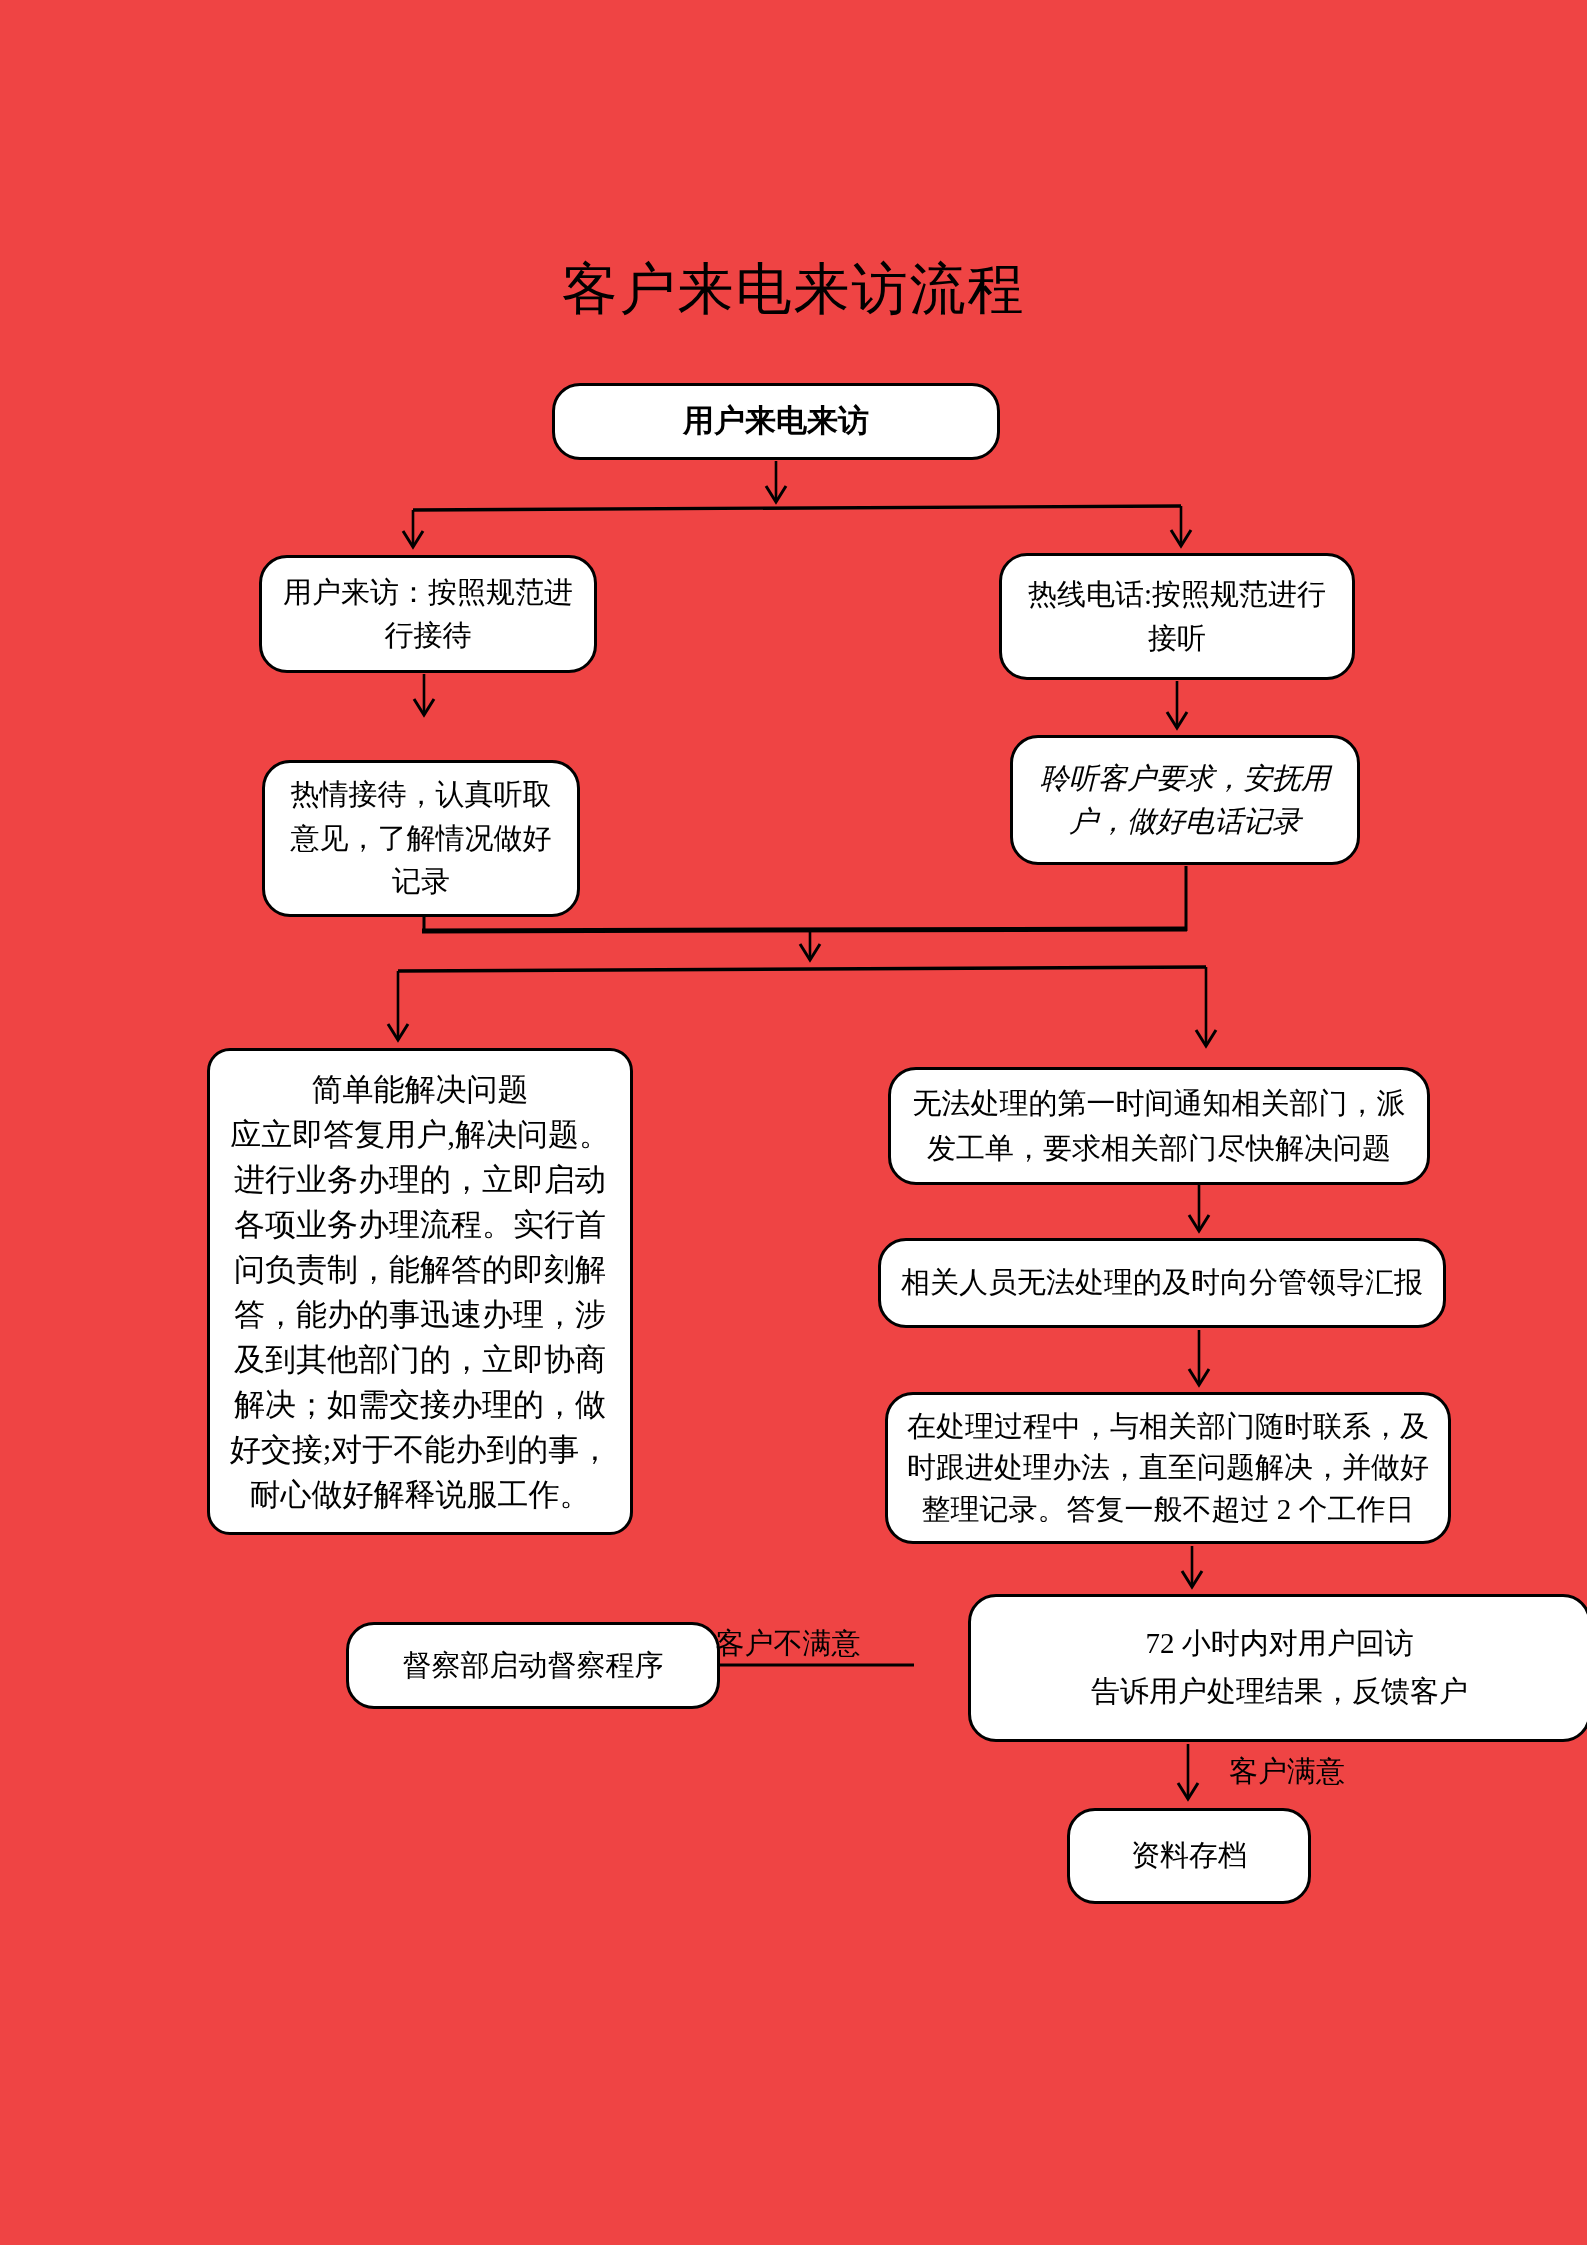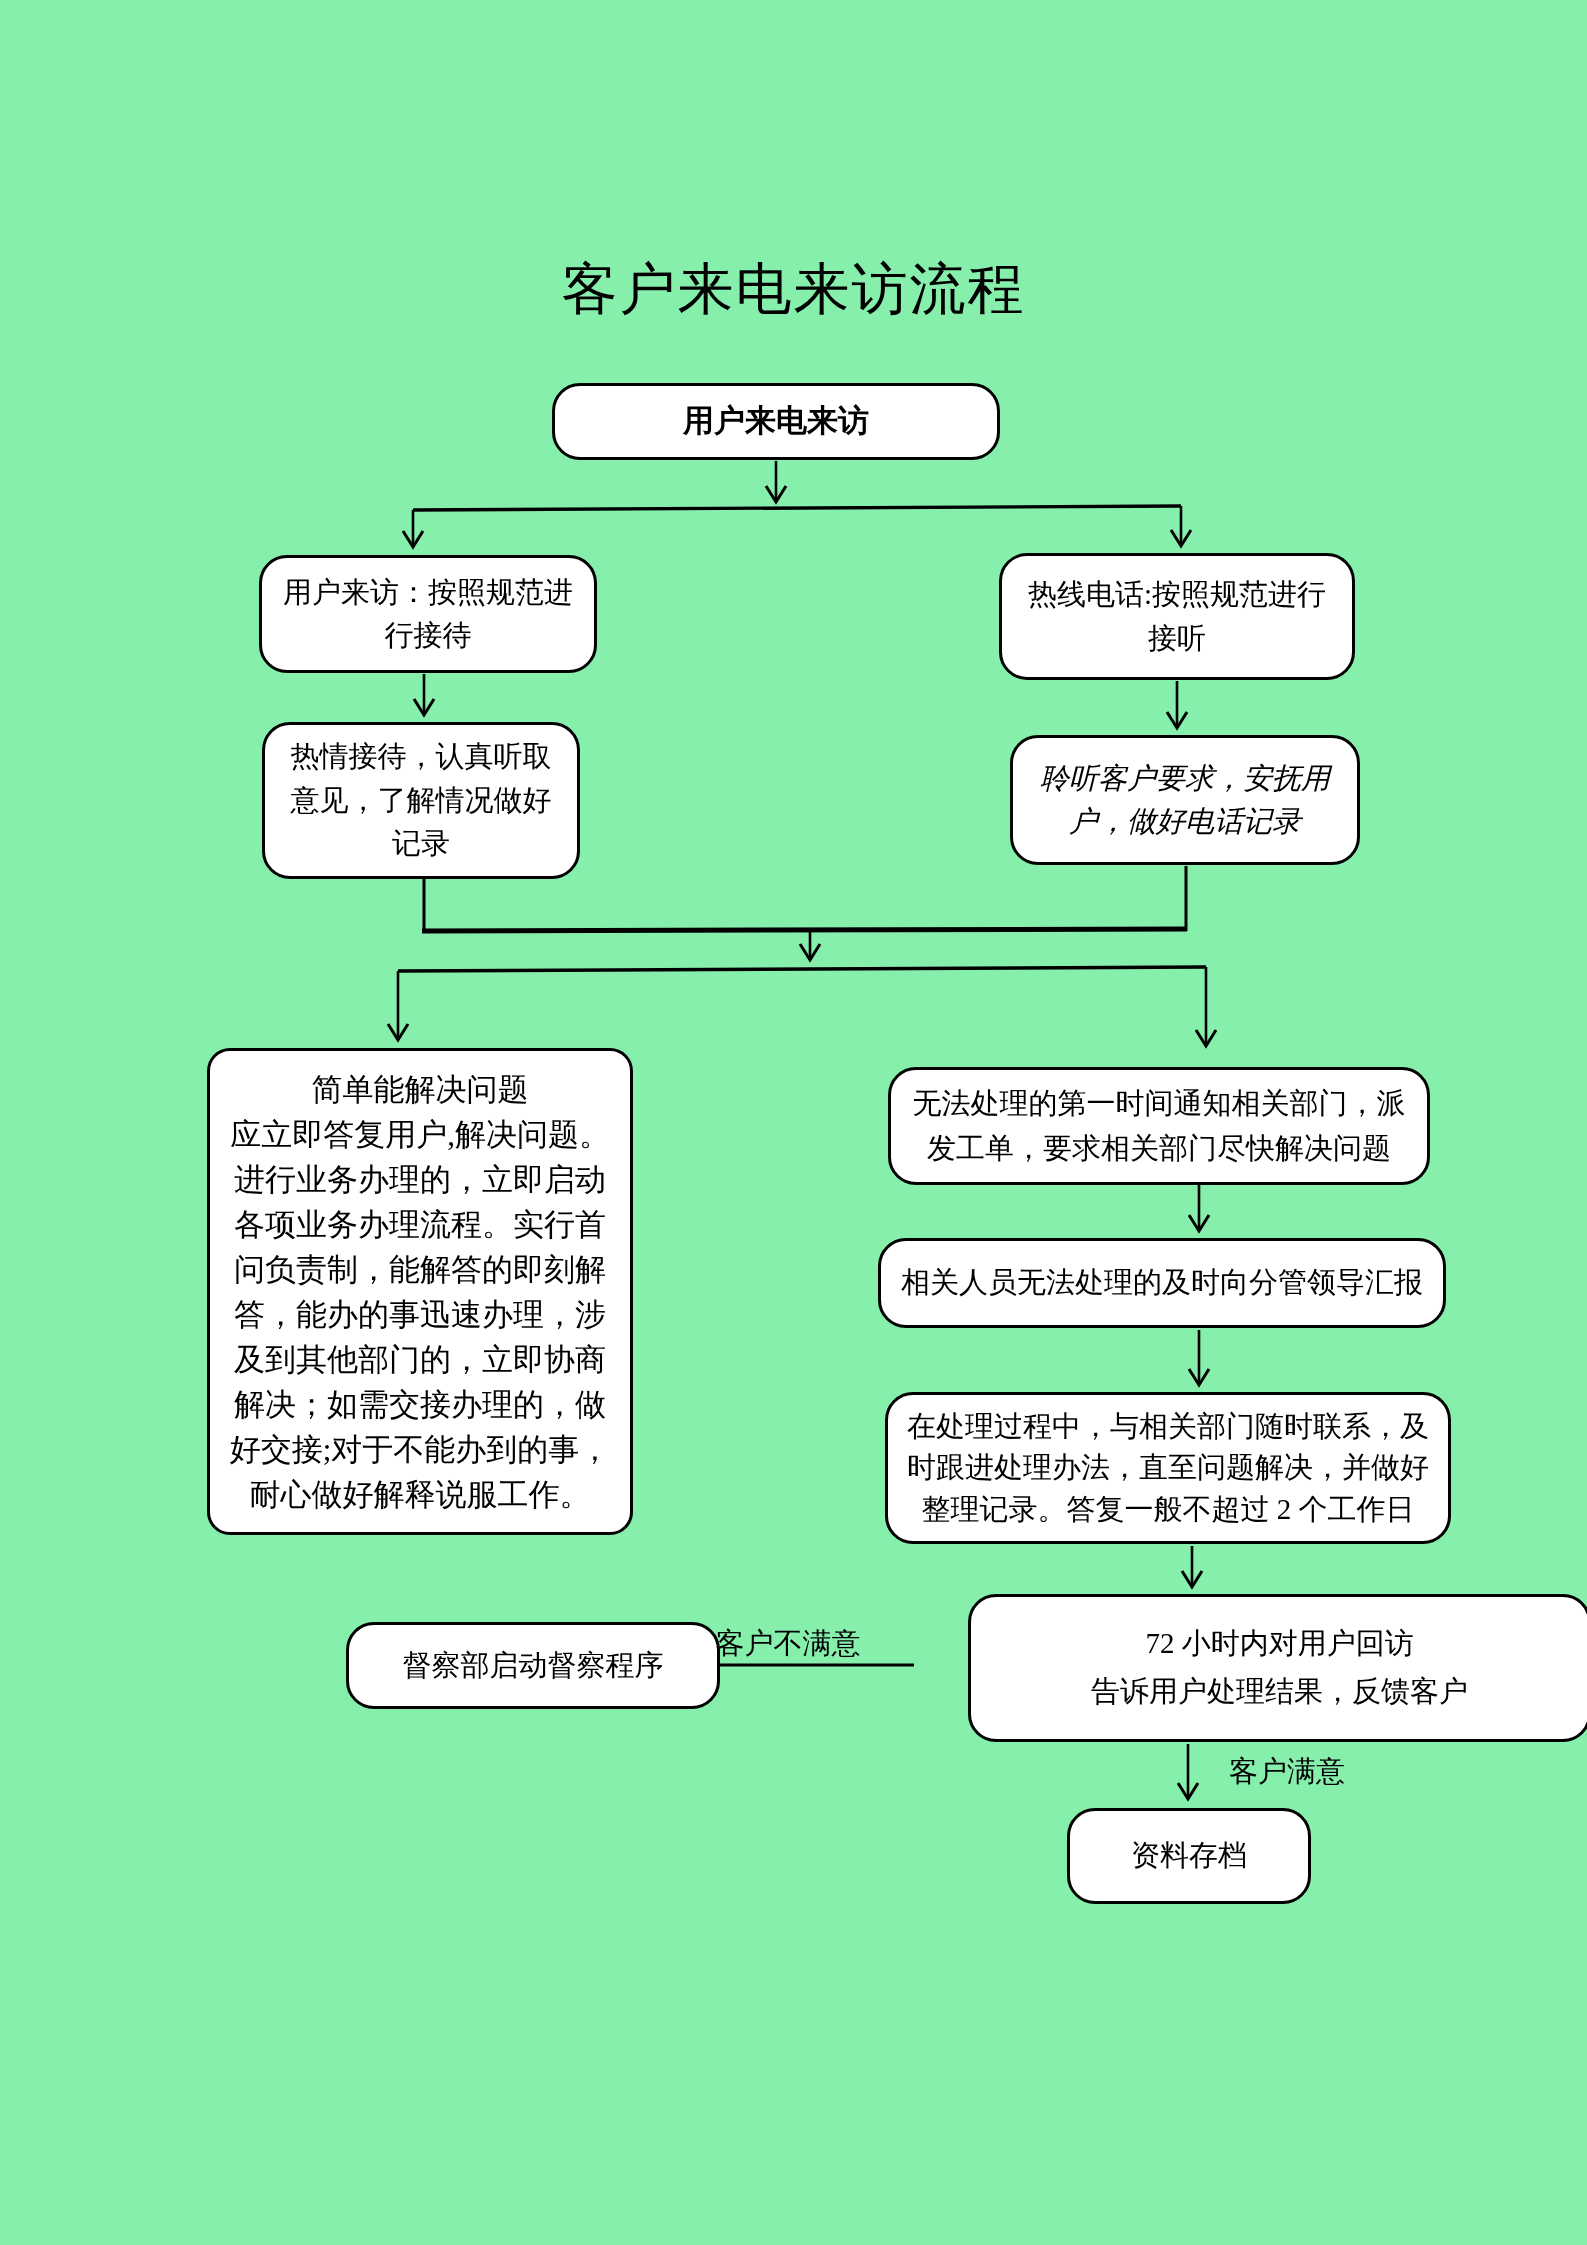--- a/index.html
+++ b/index.html
@@ -4,21 +4,21 @@
 <style>
   html, body {
     margin: 0;
     padding: 0;
     background: #ffffff;
   }
   #page {
     position: relative;
     width: 1587px;
     height: 2245px;
-    background: #86efac;
+    background: #ef4444;
     font-family: "Liberation Serif", "DejaVu Serif", serif;
     color: #000000;
     overflow: hidden;
   }
   #connectors {
     position: absolute;
     left: 0; top: 0;
     width: 1587px; height: 2245px;
   }
   .title {
@@ -42,21 +42,21 @@
     justify-content: center;
     text-align: center;
     white-space: pre-line;
     font-size: 29px;
     line-height: 1.5;
     padding: 4px 10px;
   }
   .node.start   { left: 552px;  top: 383px;  width: 448px; height: 77px;  font-weight: bold; font-size: 31px; }
   .node.visit   { left: 259px;  top: 555px;  width: 338px; height: 118px; }
   .node.hotline { left: 999px;  top: 553px;  width: 356px; height: 127px; }
-  .node.reception { left: 262px; top: 722px; width: 318px; height: 157px; }
+  .node.reception { left: 262px; top: 760px; width: 318px; height: 157px; }
   .node.listen  { left: 1010px; top: 735px;  width: 350px; height: 130px; font-style: italic; }
   .node.simple  { left: 207px;  top: 1048px; width: 426px; height: 487px;
                   border-radius: 23px; font-size: 31px; line-height: 45px; padding: 10px 6px; }
   .node.dispatch { left: 888px; top: 1054px; width: 542px; height: 118px; line-height: 1.55; margin-top: 13px; }
   .node.report  { left: 878px;  top: 1238px; width: 568px; height: 90px; }
   .node.follow  { left: 885px;  top: 1392px; width: 566px; height: 152px; line-height: 1.42; }
   .node.revisit { left: 968px;  top: 1594px; width: 623px; height: 148px; line-height: 1.65; }
   .node.supervise { left: 302px; top: 1622px; width: 374px; height: 87px; margin-left: 44px; }
   .node.archive { left: 1067px; top: 1808px; width: 244px; height: 96px; }
   .edge-label {

